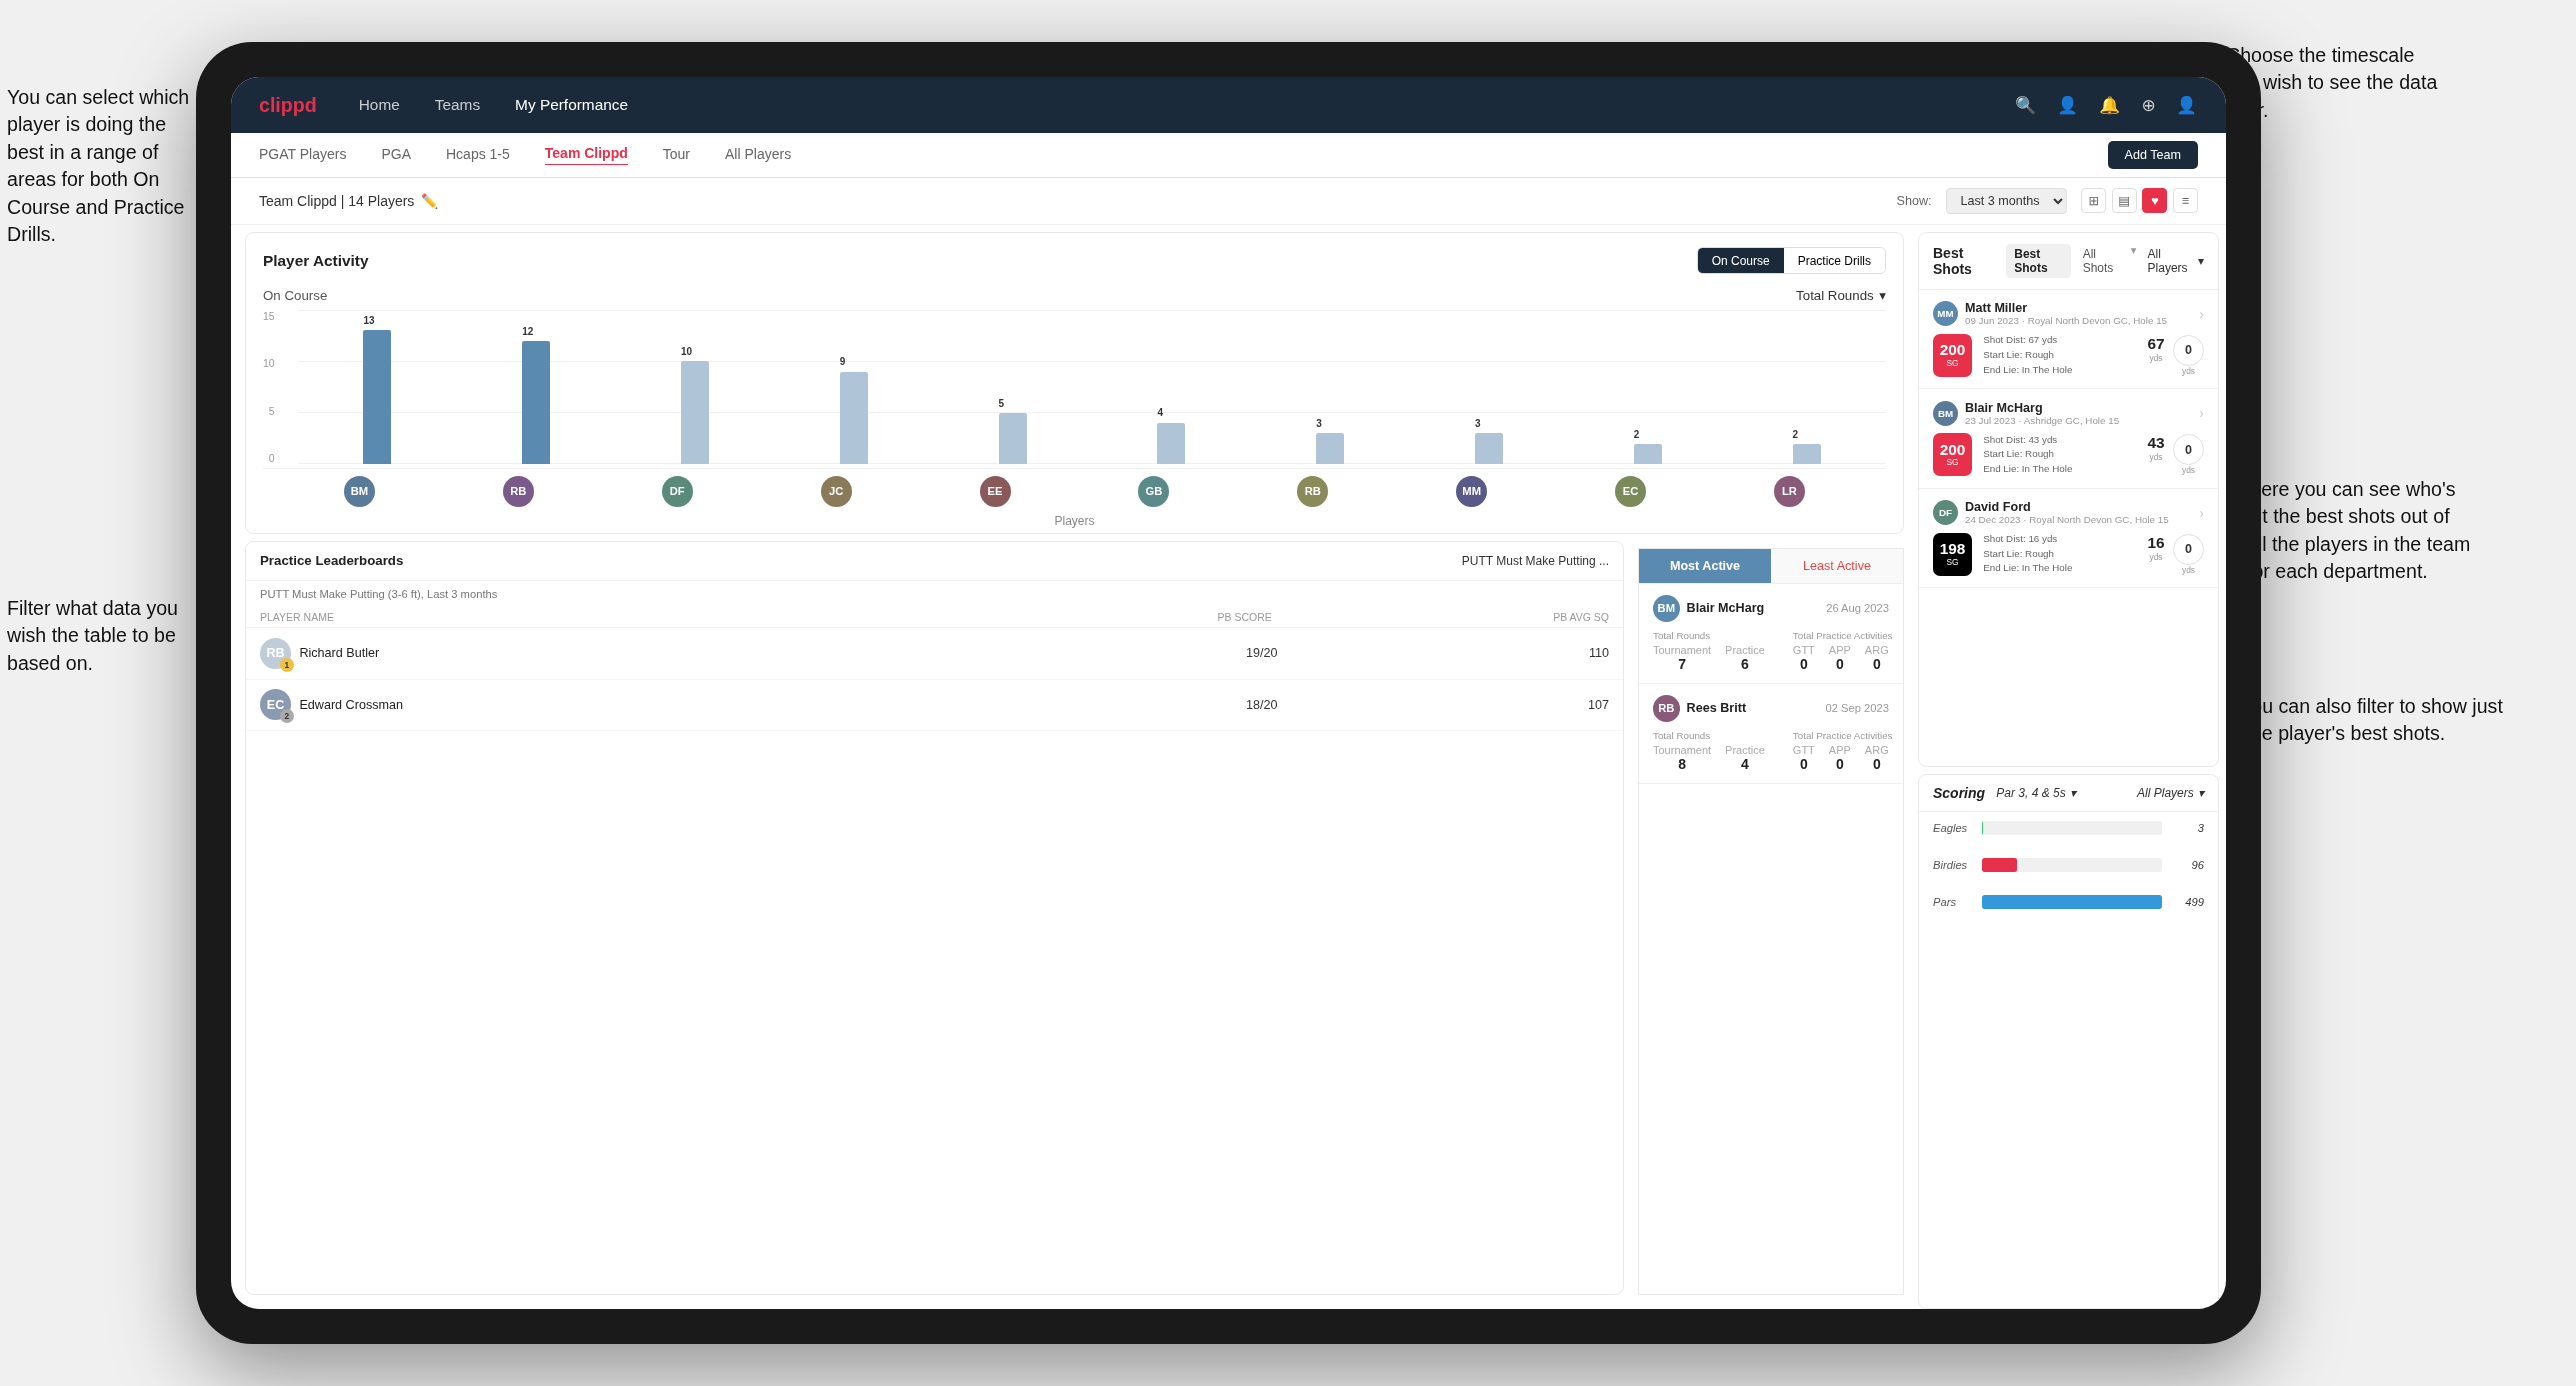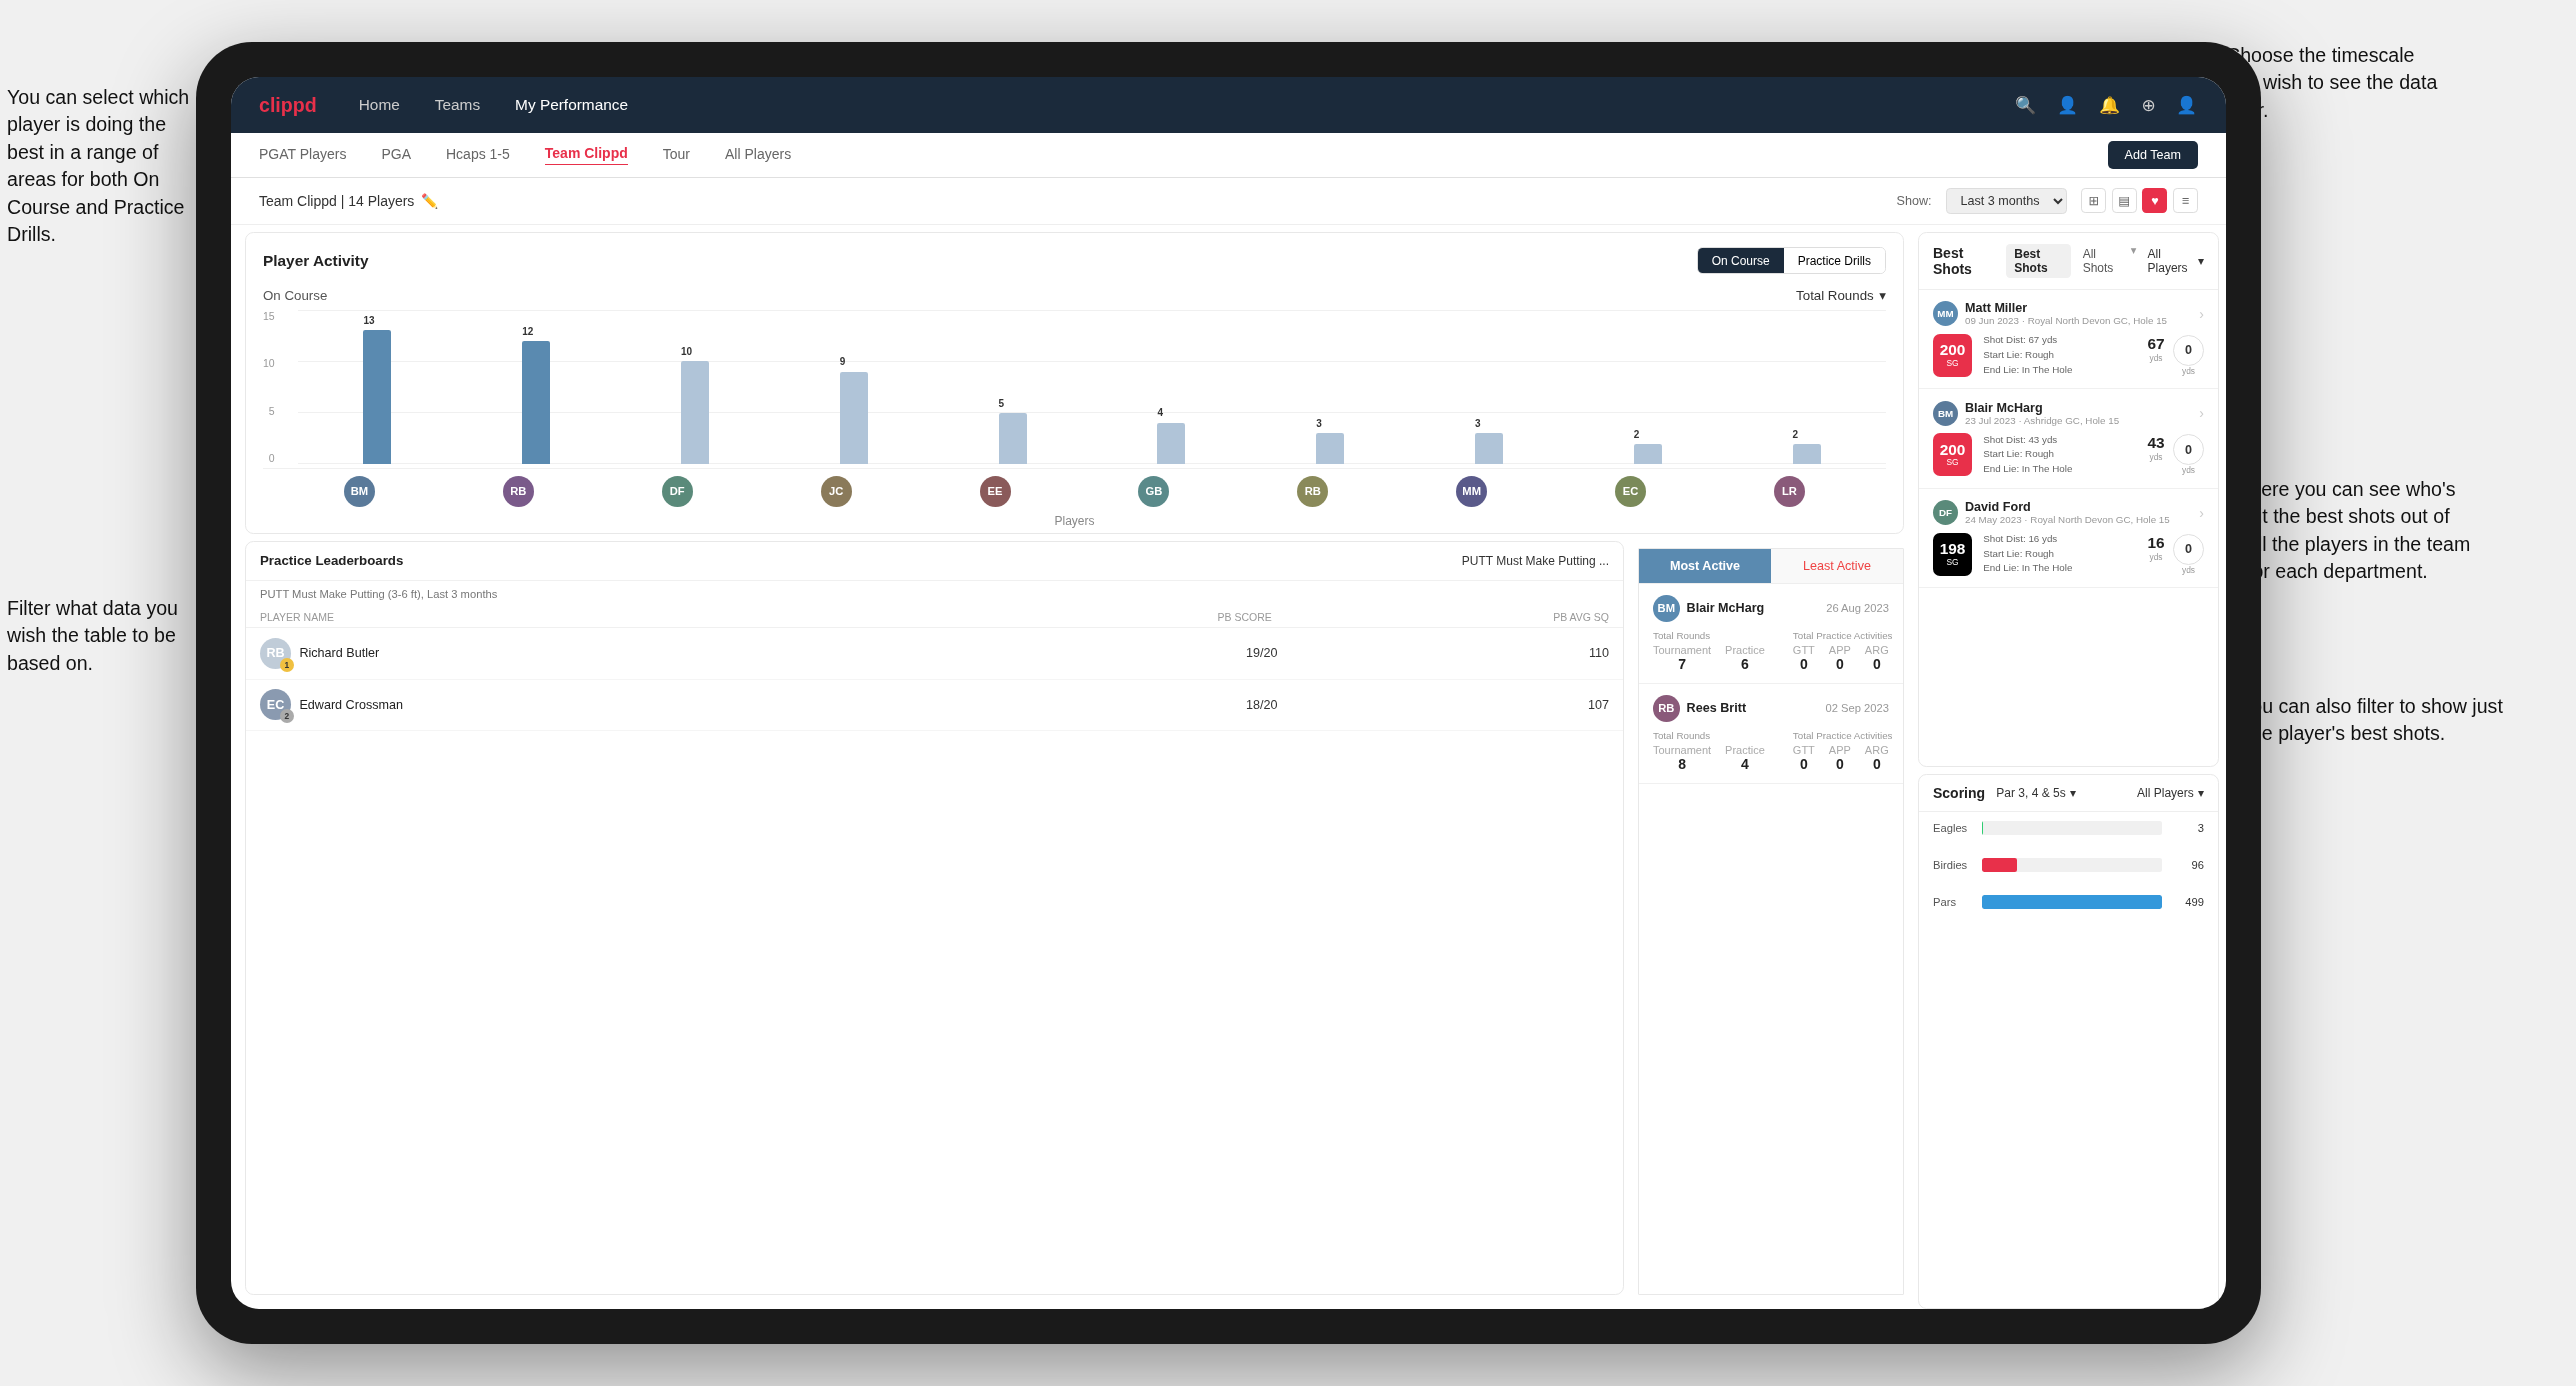--- a/index.html
+++ b/index.html
@@ -725,20 +725,21 @@
       font-weight: 700;
       color: #333;
     }
 
     
     .scoring-card {
       border: 0.7px solid #e8e8e8;
       border-radius: 8.4px;
       overflow: hidden;
       flex: 1;
+      font-style: italic;
     }
 
     .sc-header {
       display: flex;
       align-items: center;
       padding: 9.8px 14px;
       gap: 11.2px;
       border-bottom: 0.7px solid #eee;
     }
 
@@ -1206,21 +1207,21 @@
               </div>
             </div>
           </div>
 
           <div class="shot-row">
             <div class="shot-row-header">
               <div class="shot-player-info">
                 <div class="shot-avatar" style="background:#5a8a7a;">DF</div>
                 <div>
                   <div class="shot-player-name">David Ford</div>
-                  <div class="shot-player-meta">24 May 2023 · Royal North Devon GC, Hole 15</div>
+                  <div class="shot-player-meta">24 Dec 2023 · Royal North Devon GC, Hole 15</div>
                 </div>
               </div>
               <span class="shot-chevron">›</span>
             </div>
             <div class="shot-details">
               <div class="shot-score-badge" style="background:#000000;">
                 <span class="shot-score-num">198</span>
                 <span class="shot-score-sub">SG</span>
               </div>
               <div class="shot-info">

